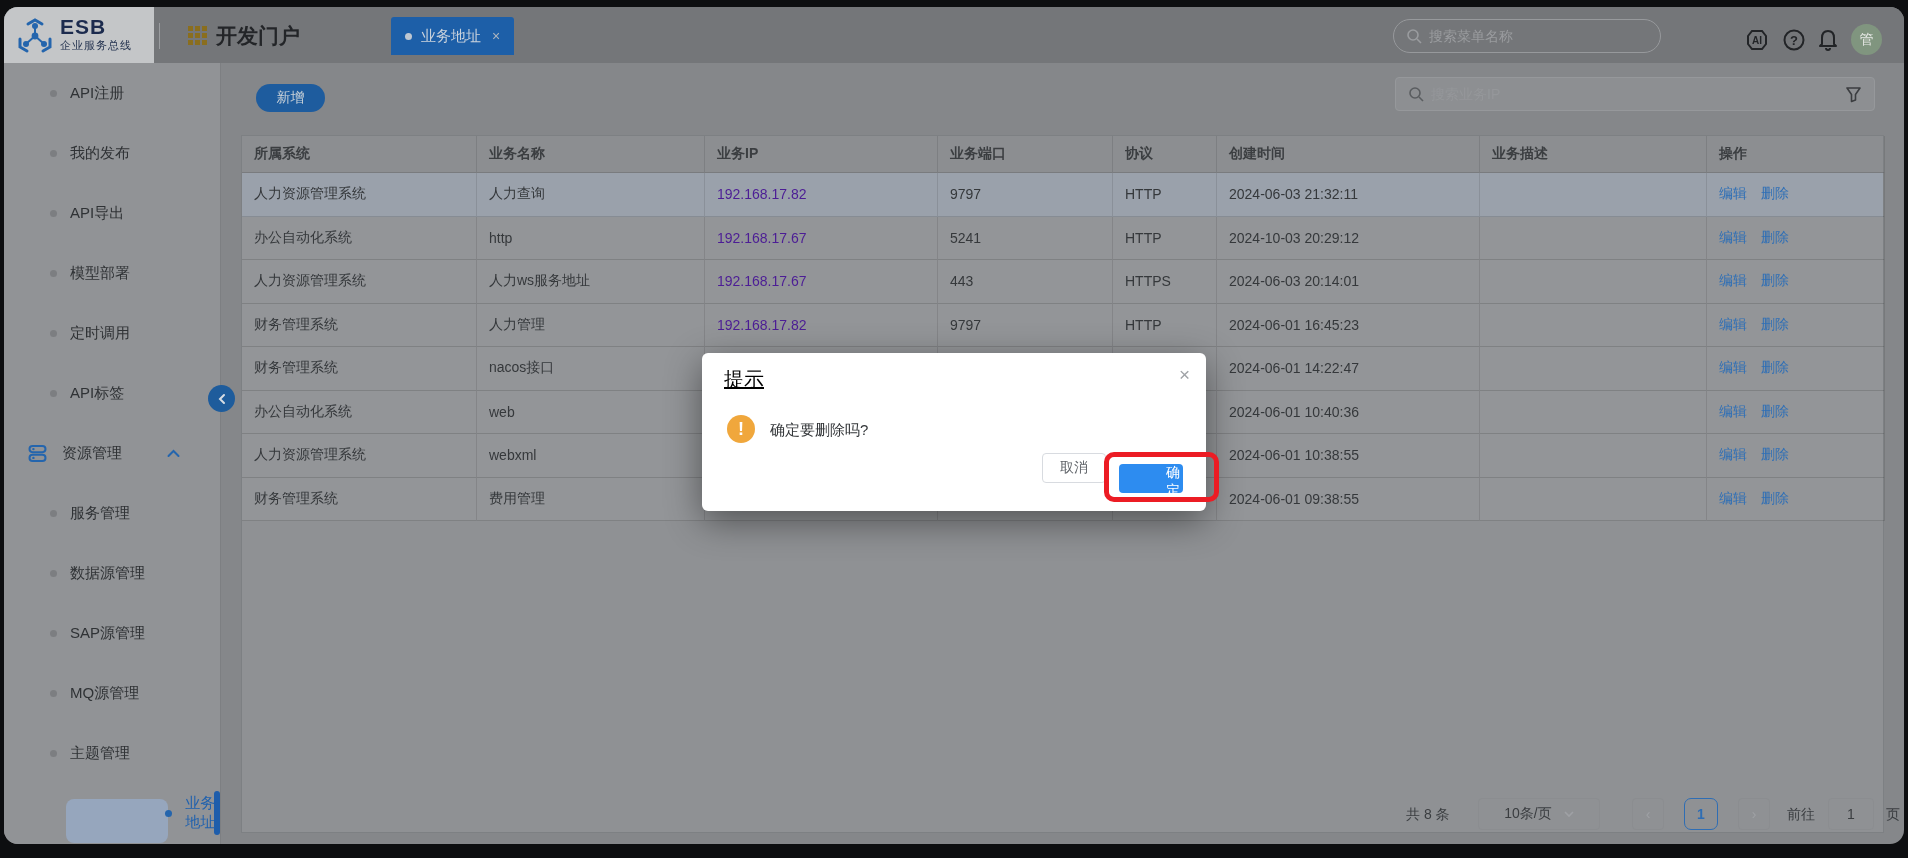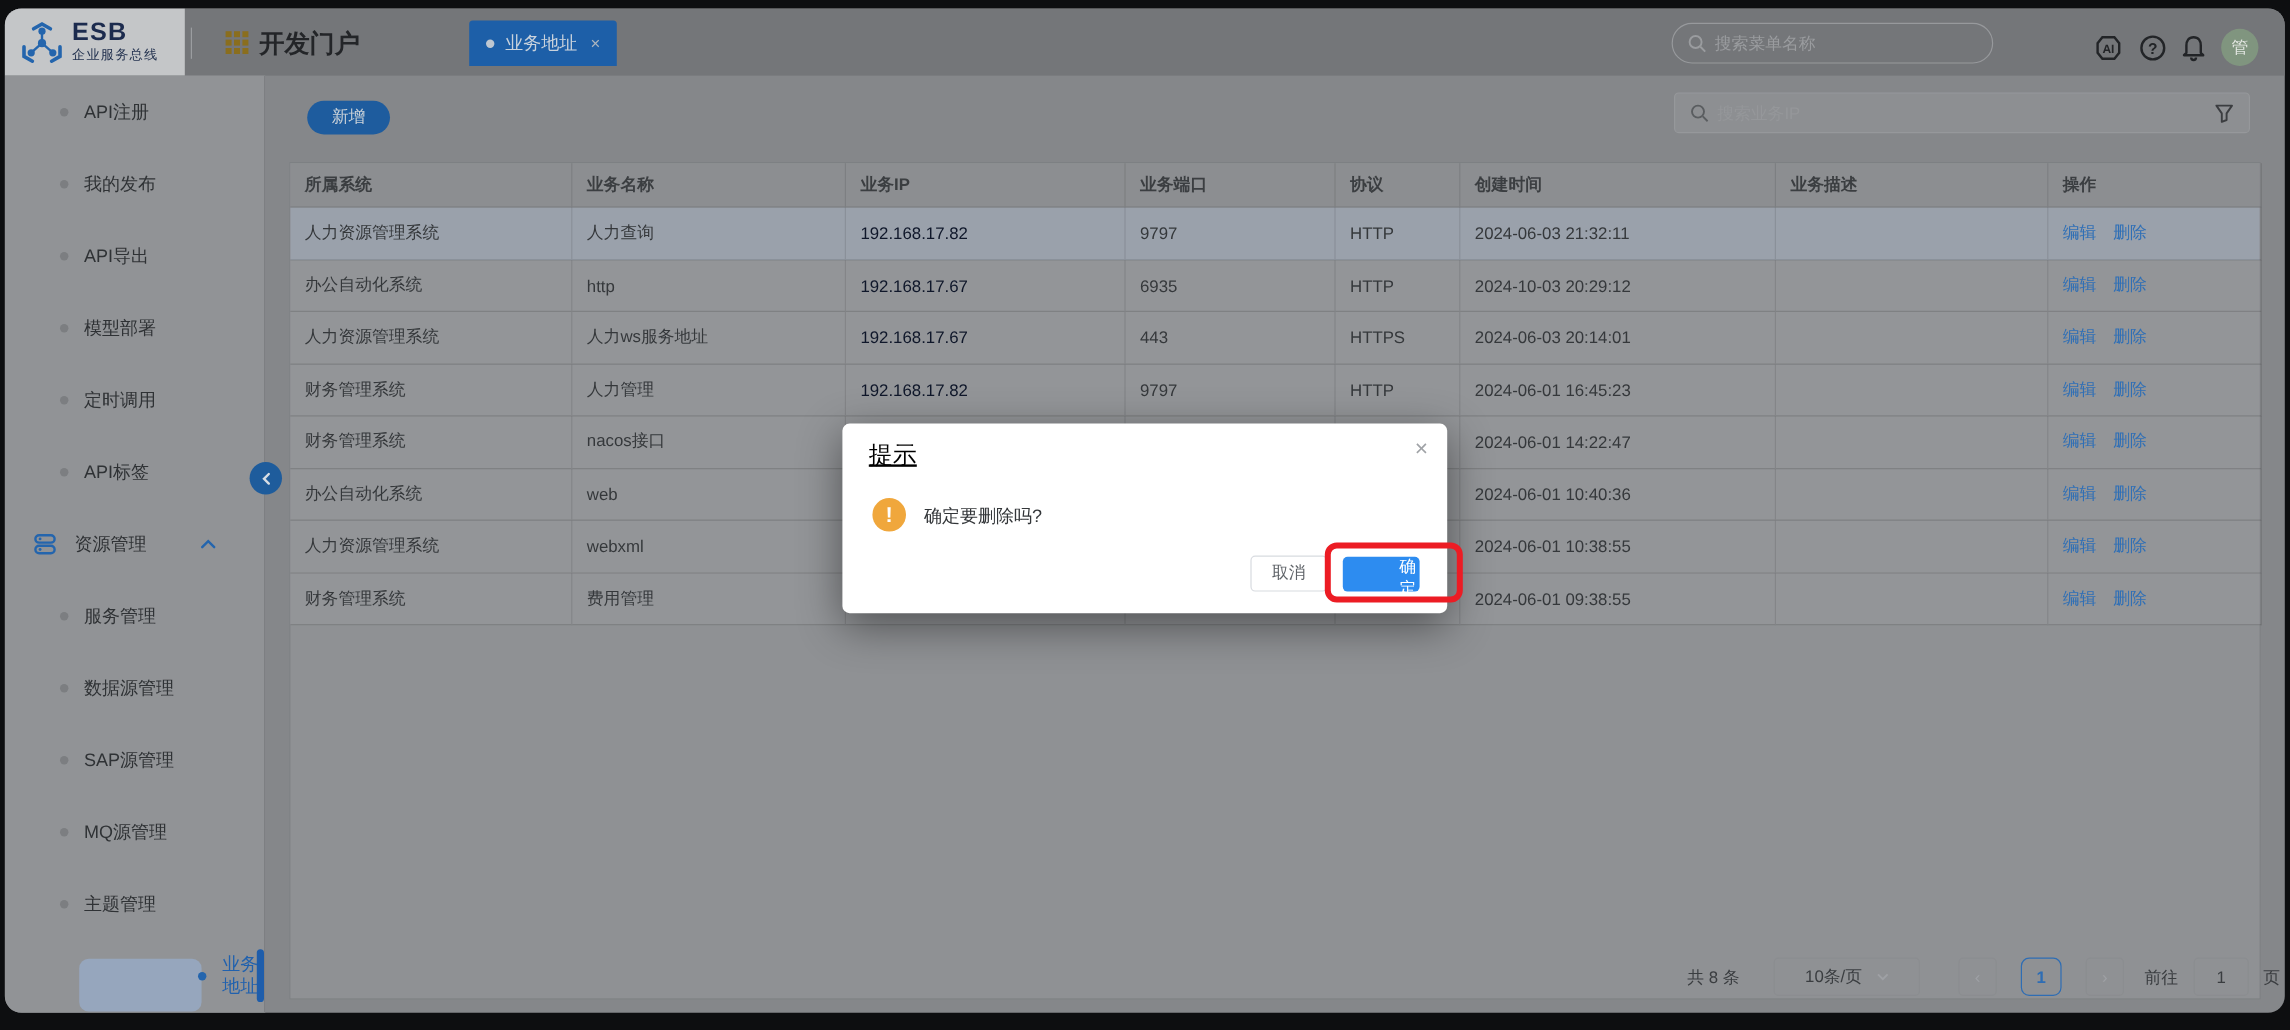--- a/index.html
+++ b/index.html
@@ -48,37 +48,37 @@
   .csearch input::placeholder { color:#95979a; }
   .csearch .funnel { margin-left:auto; }
 
   .card { position:absolute; left:237px; top:128px; width:1643px; height:698px; background:#8f9194; border:1px solid #7d8083; }
   .trow, .thead { display:grid; grid-template-columns:235px 228px 233px 175px 104px 263px 227px 178px; }
   .thead { height:37px; background:#8c8e91; }
   .thead .cell { font-weight:bold; color:#3b3e41;text-align:center; }
   .cell { font-size:14px; color:#35383b; display:flex; align-items:center; padding:0 12px; border-right:1px solid rgba(0,0,0,0.10); border-bottom:1px solid rgba(0,0,0,0.13); overflow:hidden; white-space:nowrap; }
   .trow { height:43.5px; background:#939598; }
   .trow.hl { background:#9aa1ab; }
-  .link { color:#0f172a; cursor:pointer; }
+  .link { color:#4c1d95; cursor:pointer; }
   .actions { gap:14px; }
   .actions span { color:#2f6fb6; cursor:pointer; }
 
   
   .pag-text { position:absolute; top:799px; font-size:14px; color:#3a3d40; }
   .pag-box { position:absolute; top:791px; height:32px; border:1px solid #8b8d90; border-radius:4px; background:#8f9194; display:flex; align-items:center; justify-content:center; font-size:14px; color:#3a3d40; }
   .pag-box.disabled { color:#9fa1a5; }
   .pag-box.current { border:1.5px solid #2e6db4; color:#2e6db4; font-weight:bold; border-radius:7px; }
 
   
   .dialog { position:absolute; left:702px; top:353px; width:504px; height:158px; background:#ffffff; border-radius:6px; box-shadow:0 10px 36px rgba(0,0,0,0.45); z-index:50; }
   .dlg-title { position:absolute; left:22px; top:13px; font-size:20px; color:#000000;text-decoration:underline; }
   .dlg-close { position:absolute; right:16px; top:12px; font-size:19px; color:#a0a3a7; cursor:pointer; line-height:20px; }
   .dlg-icon { position:absolute; left:25px; top:62px; width:28px; height:28px; border-radius:50%; background:#f0a73c; color:#fff; font-size:18px; font-weight:bold; display:flex; align-items:center; justify-content:center; }
   .dlg-msg { position:absolute; left:68px; top:68px; font-size:15px; color:#333639; }
-  .dlg-cancel { position:absolute; left:340px; top:110px; width:64px; height:30px; background:#fff; border:1px solid #d8dbe0; border-radius:4px; font-size:14px; color:#5f6368; font-family:"Liberation Sans",sans-serif; cursor:pointer; }
+  .dlg-cancel { position:absolute; left:340px; top:100px; width:64px; height:30px; background:#fff; border:1px solid #d8dbe0; border-radius:4px; font-size:14px; color:#5f6368; font-family:"Liberation Sans",sans-serif; cursor:pointer; }
   .dlg-confirm { position:absolute; left:417px; top:111px; width:64px; height:29px; background:#2d8cf0; border:none; border-radius:4px; font-size:14px; color:#ffffff; font-family:"Liberation Sans",sans-serif; cursor:pointer;padding-left:44px; }
   .red-annotation { position:absolute; left:1104px; top:452px; width:115px; height:50px; border:5px solid #ec1c24; border-radius:10px; z-index:60; pointer-events:none; }
 </style>
 </head>
 <body>
 
 <div class="stage">
   <div class="canvas">
 
     <div class="header">
@@ -253,21 +253,21 @@
             <div class="cell"></div>
             <div class="cell actions">
               <span>编辑</span>
               <span>删除</span>
             </div>
           </div>
           <div class="trow">
             <div class="cell">办公自动化系统</div>
             <div class="cell">http</div>
             <div class="cell link">192.168.17.67</div>
-            <div class="cell">6935</div>
+            <div class="cell">5241</div>
             <div class="cell">HTTP</div>
             <div class="cell">2024-10-03 20:29:12</div>
             <div class="cell"></div>
             <div class="cell actions">
               <span>编辑</span>
               <span>删除</span>
             </div>
           </div>
           <div class="trow">
             <div class="cell">人力资源管理系统</div>

